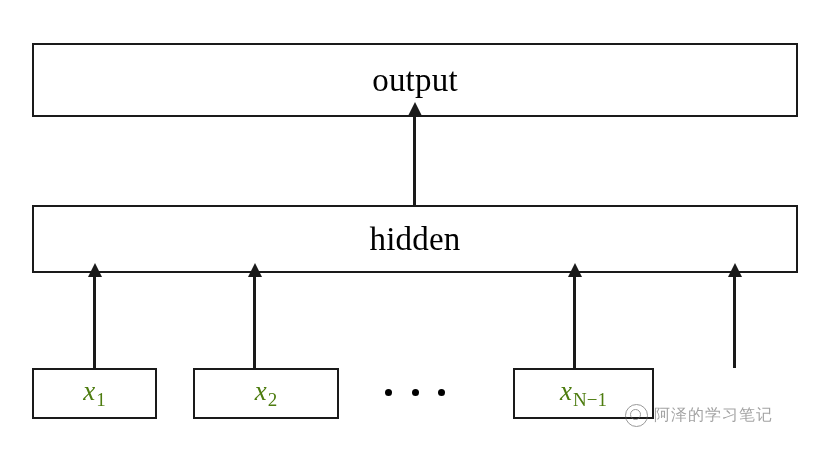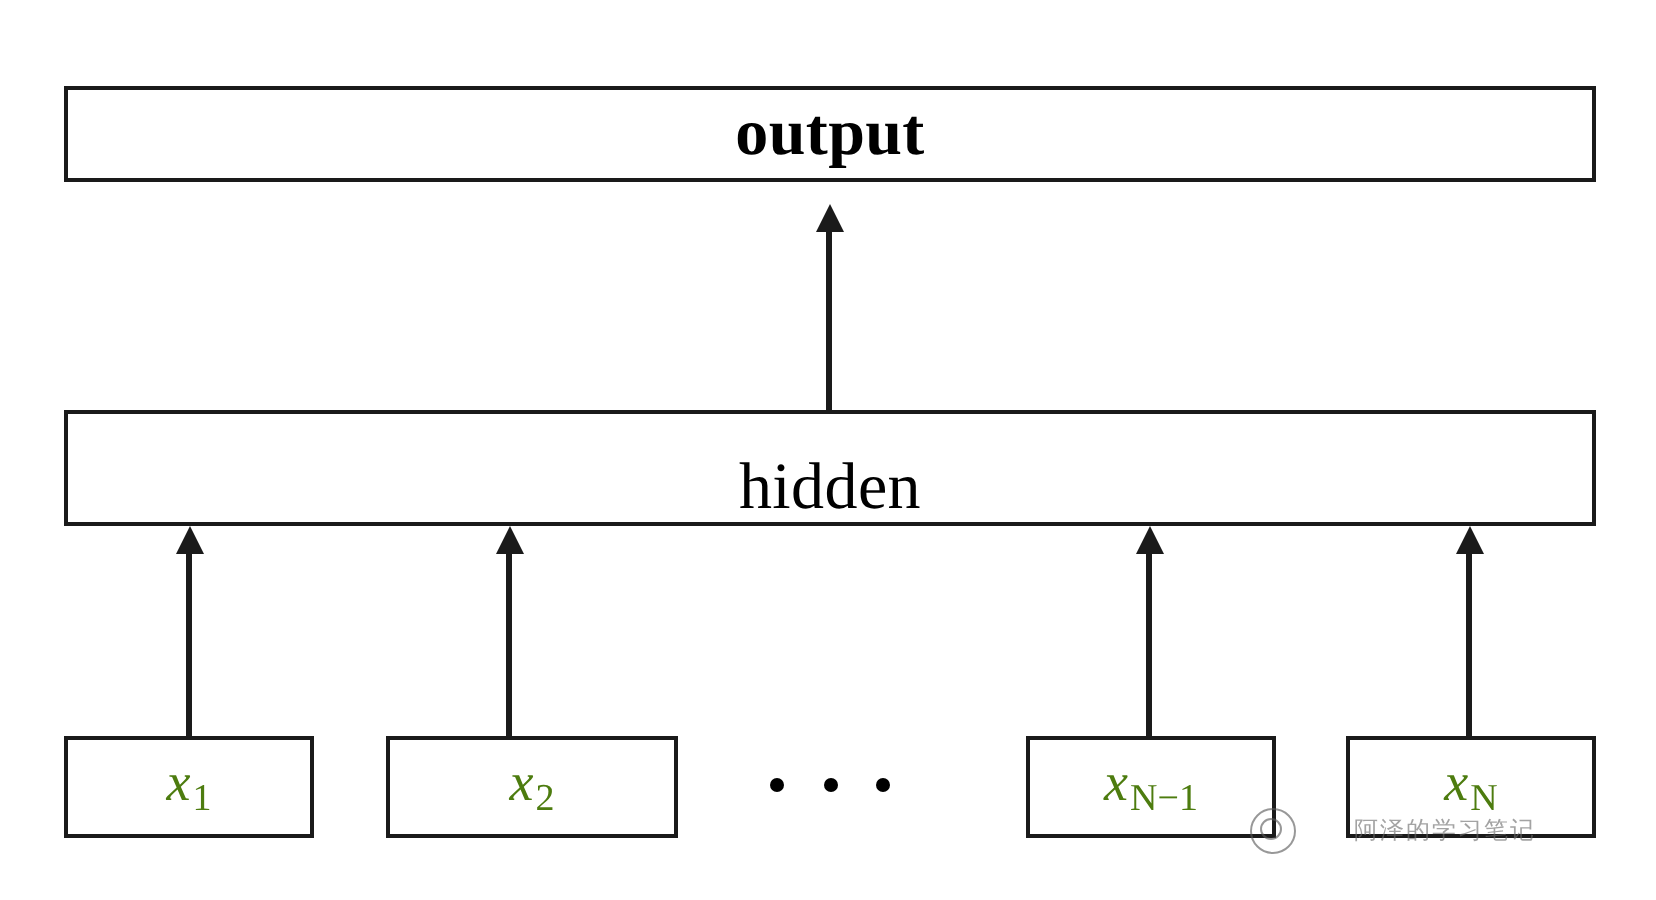--- a/index.html
+++ b/index.html
@@ -24,22 +24,22 @@
     align-items: center;
     justify-content: center;
   }
   .layer-label {
     font-family: "Liberation Serif", "DejaVu Serif", serif;
     font-size: 33px;
     color: #000000;
     line-height: 1;
     letter-spacing: 0.2px;
   }
-  #output-box { left: 32px; top: 43px; width: 766px; height: 48px; font-weight: bold; }
-  #hidden-box { left: 32px; top: 205px; width: 766px; height: 58px; align-items: flex-end; }
+  #output-box { left: 32px; top: 43px; width: 766px; height: 74px; }
+  #hidden-box { left: 32px; top: 205px; width: 766px; height: 68px; }
 
   .input-box {
     position: absolute;
     box-sizing: border-box;
     border: 2px solid #1a1a1a;
     background: #ffffff;
     top: 368px;
     height: 51px;
     display: flex;
     align-items: center;
@@ -119,25 +119,24 @@
     position: absolute;
     left: 4px;
     top: 4px;
     width: 9px;
     height: 9px;
     border-radius: 50%;
     border: 1.4px solid #5a5a5a;
   }
   #watermark .wm-text {
     font-family: "DejaVu Sans", "Liberation Sans", sans-serif;
-    font-size: 12px;
+    font-size: 16px;
     color: #6b6b6b;
     letter-spacing: 1px;
     white-space: nowrap;
-    margin-left: 23px;
   }
 </style>
 </head>
 <body>
 
 <div id="canvas">
 
   <div class="layer-box" id="output-box">
     <span class="layer-label">output</span>
   </div>
@@ -158,31 +157,26 @@
       <span class="base">x</span><span class="sub">1</span>
     </span>
   </div>
 
   <div class="input-box" style="left:193px; width:146px;">
     <span class="var-label">
       <span class="base">x</span><span class="sub">2</span>
     </span>
   </div>
 
-  <div class="input-box" style="left:513px; width:125px;">
+  <div class="input-box" style="left:513px; width:141px;">
     <span class="var-label">
       <span class="base">x</span><span class="sub">N−1</span>
     </span>
   </div>
 
-  <div class="input-box" style="left:673px; width:125px;">
-    <span class="var-label">
-      <span class="base">x</span><span class="sub">N</span>
-    </span>
-  </div>
 
   <div id="ellipsis">
     <span class="dot"></span>
     <span class="dot"></span>
     <span class="dot"></span>
   </div>
 
   <div id="watermark">
     <span class="wm-logo"></span>
     <span class="wm-text">阿泽的学习笔记</span>

